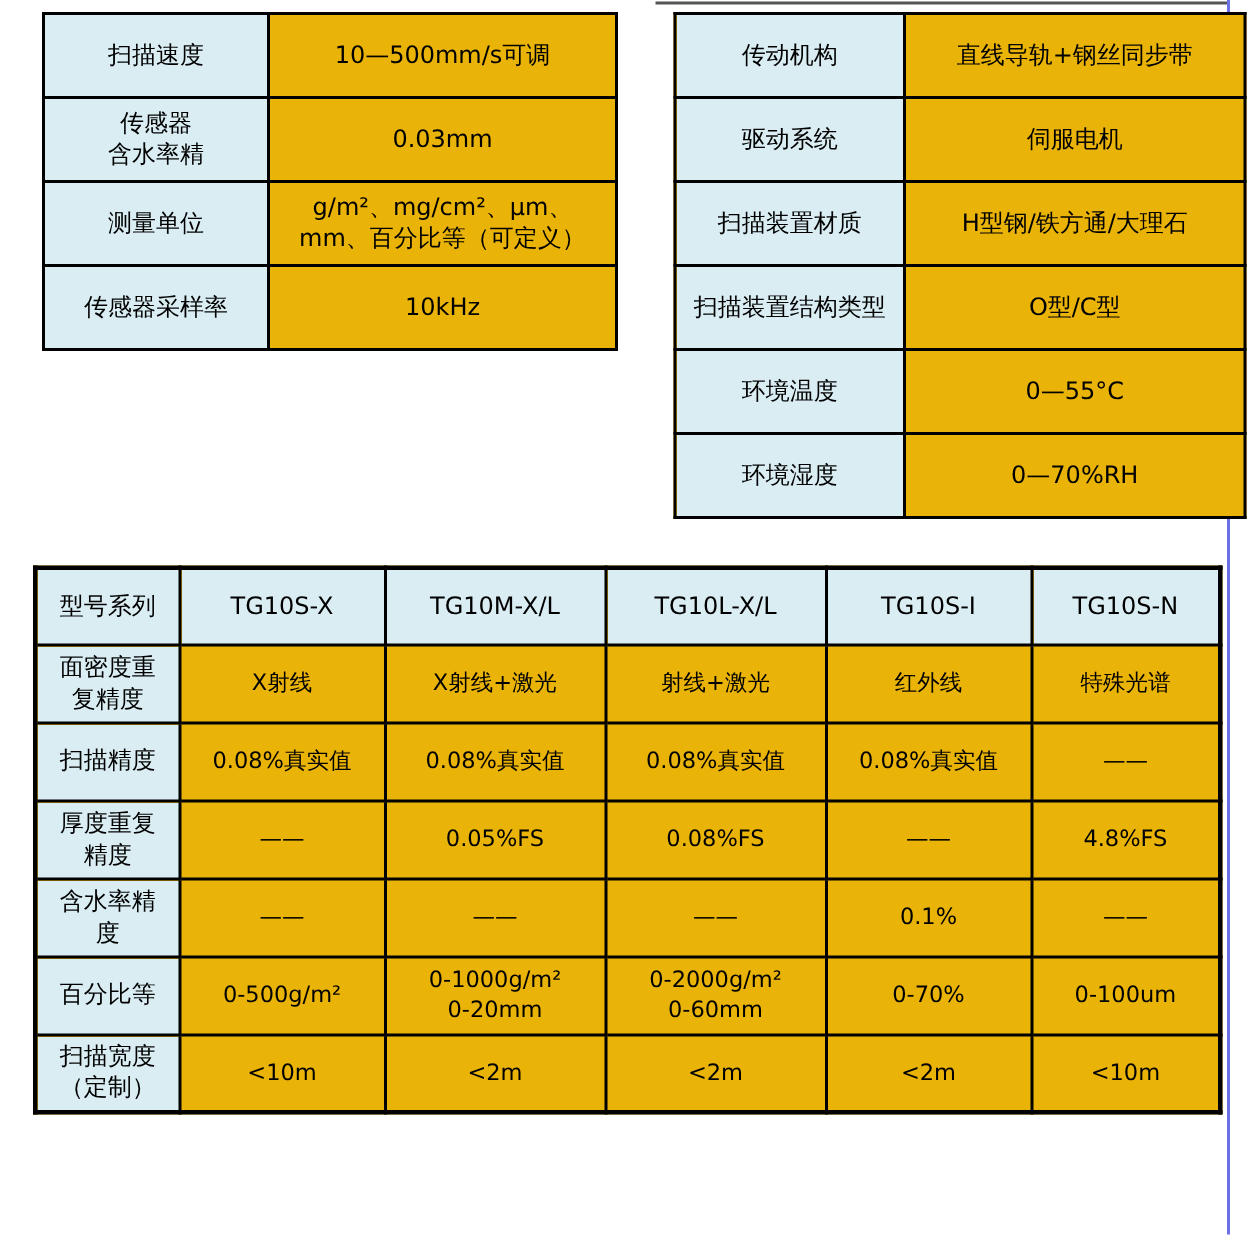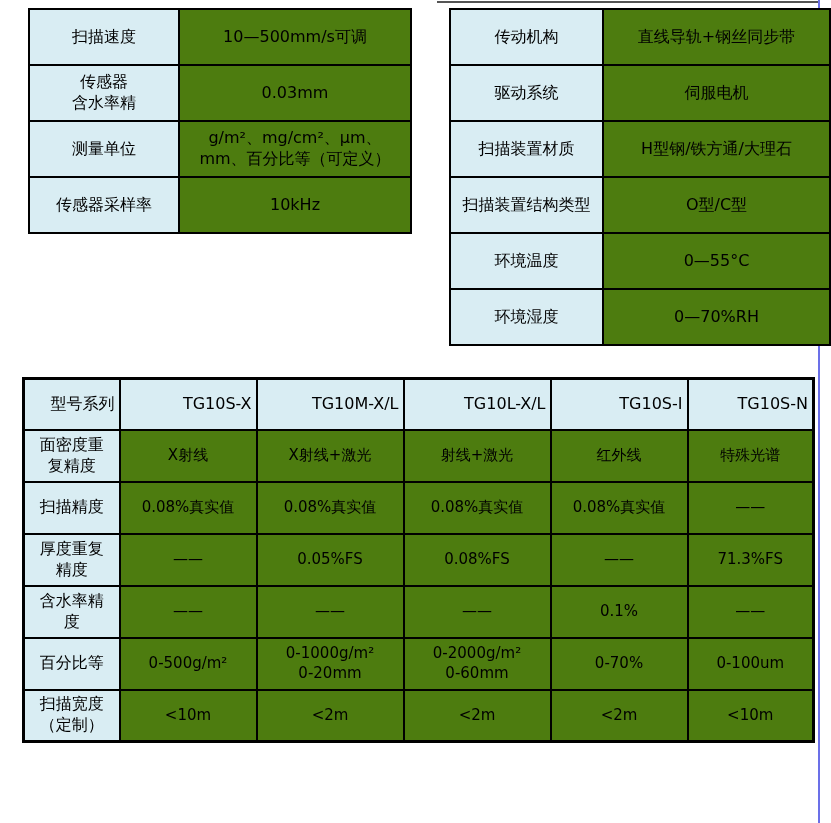--- a/index.html
+++ b/index.html
@@ -1,35 +1,35 @@
 <!DOCTYPE html>
 <html style="--cell_fill: #d9edf3; --border: #000000; --page_right_line: #6b70e8; --top_partial_line: #555555;"><head>
 <meta charset="utf-8">
 <style>
   html,body{margin:0;padding:0;background:#ffffff;}
   body{
     position:relative;width:831px;height:823px;overflow:hidden;
     font-family:"DejaVu Sans","Liberation Sans",sans-serif;color:#000;
   }
-  table{border-collapse:collapse;table-layout:fixed;position:absolute;background:#4d7c0f;}
+  table{border-collapse:collapse;table-layout:fixed;position:absolute;background:#eab308;}
   td,th{
     border:2px solid var(--border,#000);
     text-align:center;vertical-align:middle;
     white-space:pre-line;line-height:1.3;
     padding:2px 4px;box-sizing:border-box;font-weight:400;
     overflow:hidden;
   }
   .spec{font-size:16px;border:2px solid var(--border,#000);}
   .spec td{height:56px;}
   .cell-accent{background:var(--cell_fill,#d9edf3);}
   .spec-left{left:28px;top:8px;width:382px;}
   .spec-right{left:449px;top:8px;width:380px;}
   .models{left:22px;top:377px;width:790px;font-size:15px;border:3px solid var(--border,#000);}
   .models td{height:52px;}
-  .models th{height:51px;font-size:16px;font-weight:400;text-align:right;}
+  .models th{height:51px;font-size:16px;font-weight:400;}
   .models td.row-label{font-size:16px;}
   .page-right-line{position:absolute;left:818px;top:0;width:2px;height:823px;background:var(--page_right_line,#6b70e8);}
   .top-partial-line{position:absolute;left:437px;top:1px;width:381px;height:2px;background:var(--top_partial_line,#555);}
 </style>
 </head>
 <body>
 
 <div class="top-partial-line"></div>
 <div class="page-right-line"></div>
 
@@ -128,21 +128,21 @@
       <td>0.08%真实值</td>
       <td>——</td>
     </tr>
     <tr>
       <td class="cell-accent row-label">厚度重复
 精度</td>
       <td>——</td>
       <td>0.05%FS</td>
       <td>0.08%FS</td>
       <td>——</td>
-      <td>71.3%FS</td>
+      <td>4.8%FS</td>
     </tr>
     <tr>
       <td class="cell-accent row-label">含水率精
 度</td>
       <td>——</td>
       <td>——</td>
       <td>——</td>
       <td>0.1%</td>
       <td>——</td>
     </tr>

